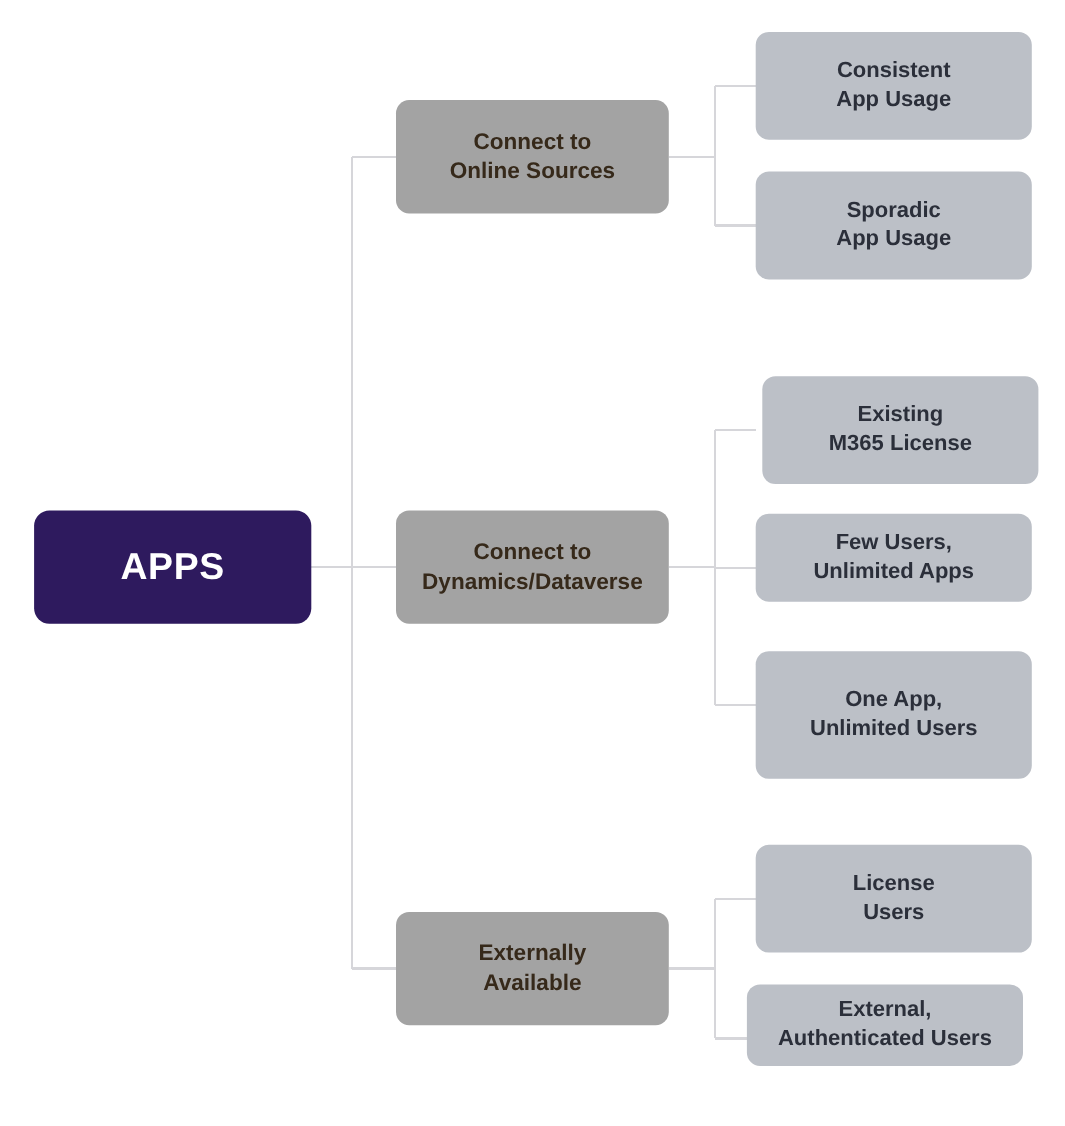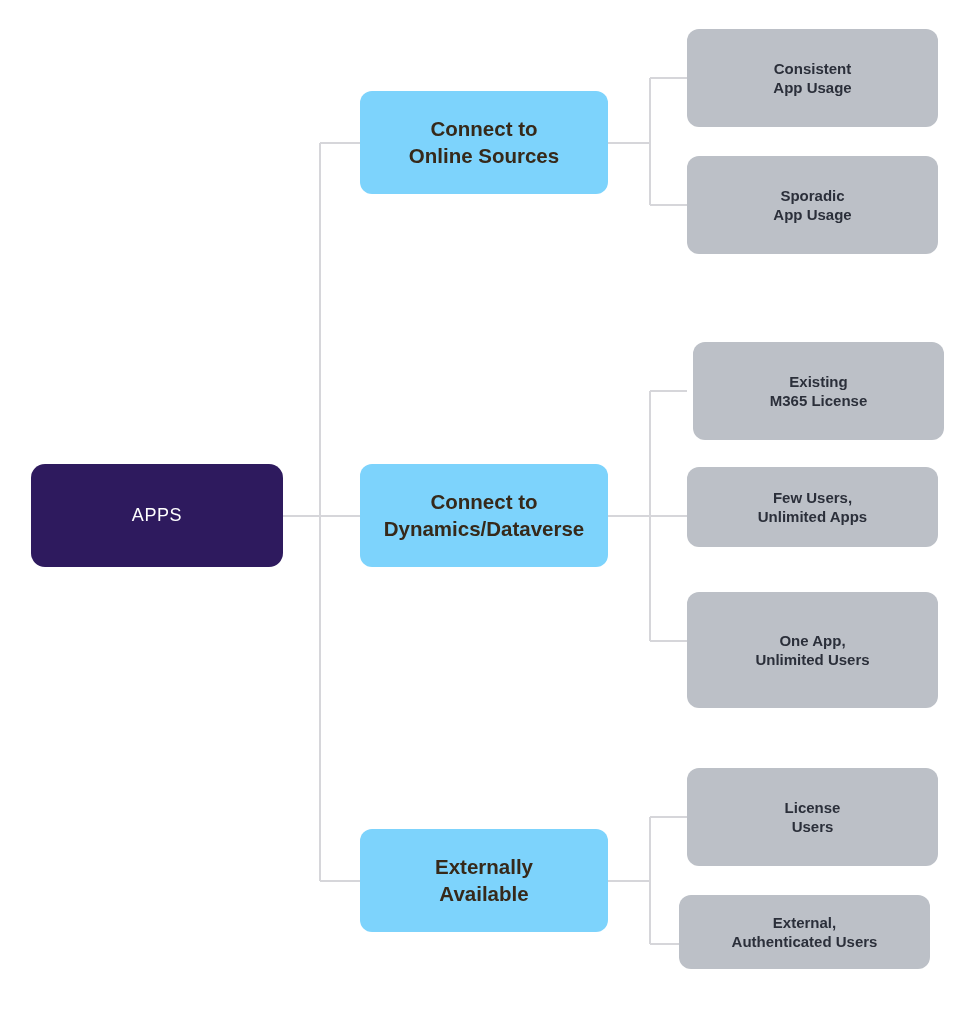--- a/index.html
+++ b/index.html
@@ -35,35 +35,35 @@
     justify-content: center;
     text-align: center;
     border-radius: 12px;
     line-height: 1.28;
     white-space: pre-line;
     padding: 4px 10px;
   }
   .node-root {
     background: #2E1A5E;
     color: #ffffff;
-    font-size: 18px;
-    font-weight: 400;
+    font-size: 34px;
+    font-weight: 700;
     letter-spacing: 0.6px;
     border-radius: 14px;
   }
   .node-branch {
-    background: #7dd3fc;
+    background: #a3a3a3;
     color: #36291a;
     font-size: 20.5px;
     font-weight: 700;
   }
   .node-leaf {
     background: #BCC0C7;
     color: #2b2f3a;
-    font-size: 15px;
+    font-size: 20px;
     font-weight: 600;
   }
 </style>
 </head>
 <body>
 
 <div id="diagram">
 
   <svg id="connector-layer" viewBox="0 0 968 1024" width="968" height="1024" aria-hidden="true">
       <line x1="320" y1="142.5" x2="320" y2="880.5" stroke="#D6D6DA" stroke-width="2" shape-rendering="crispEdges"></line>

